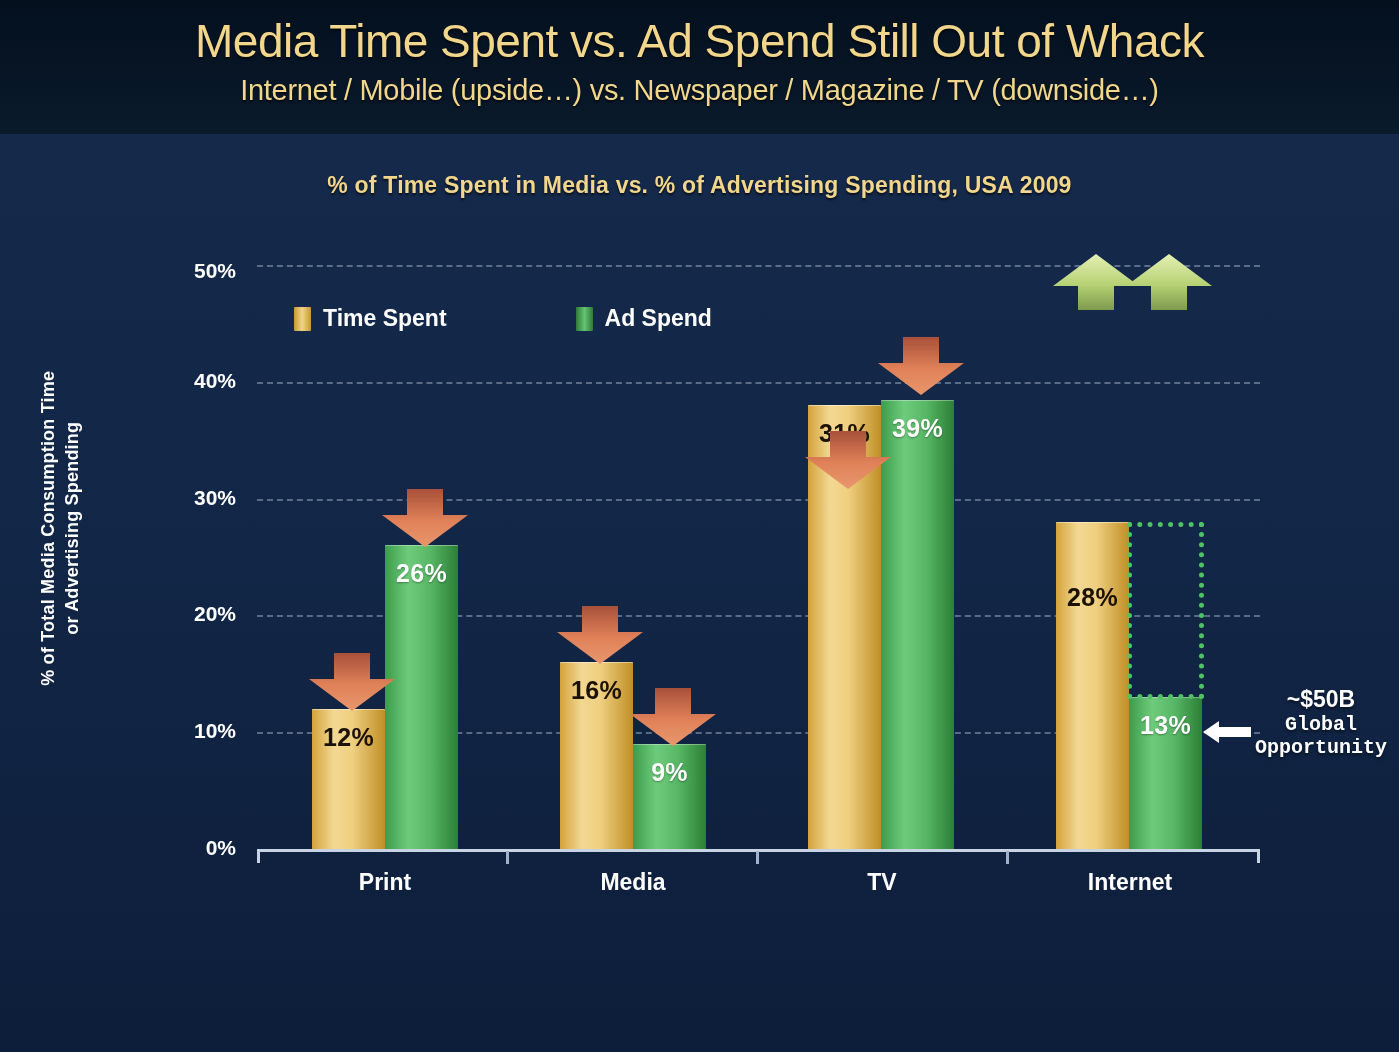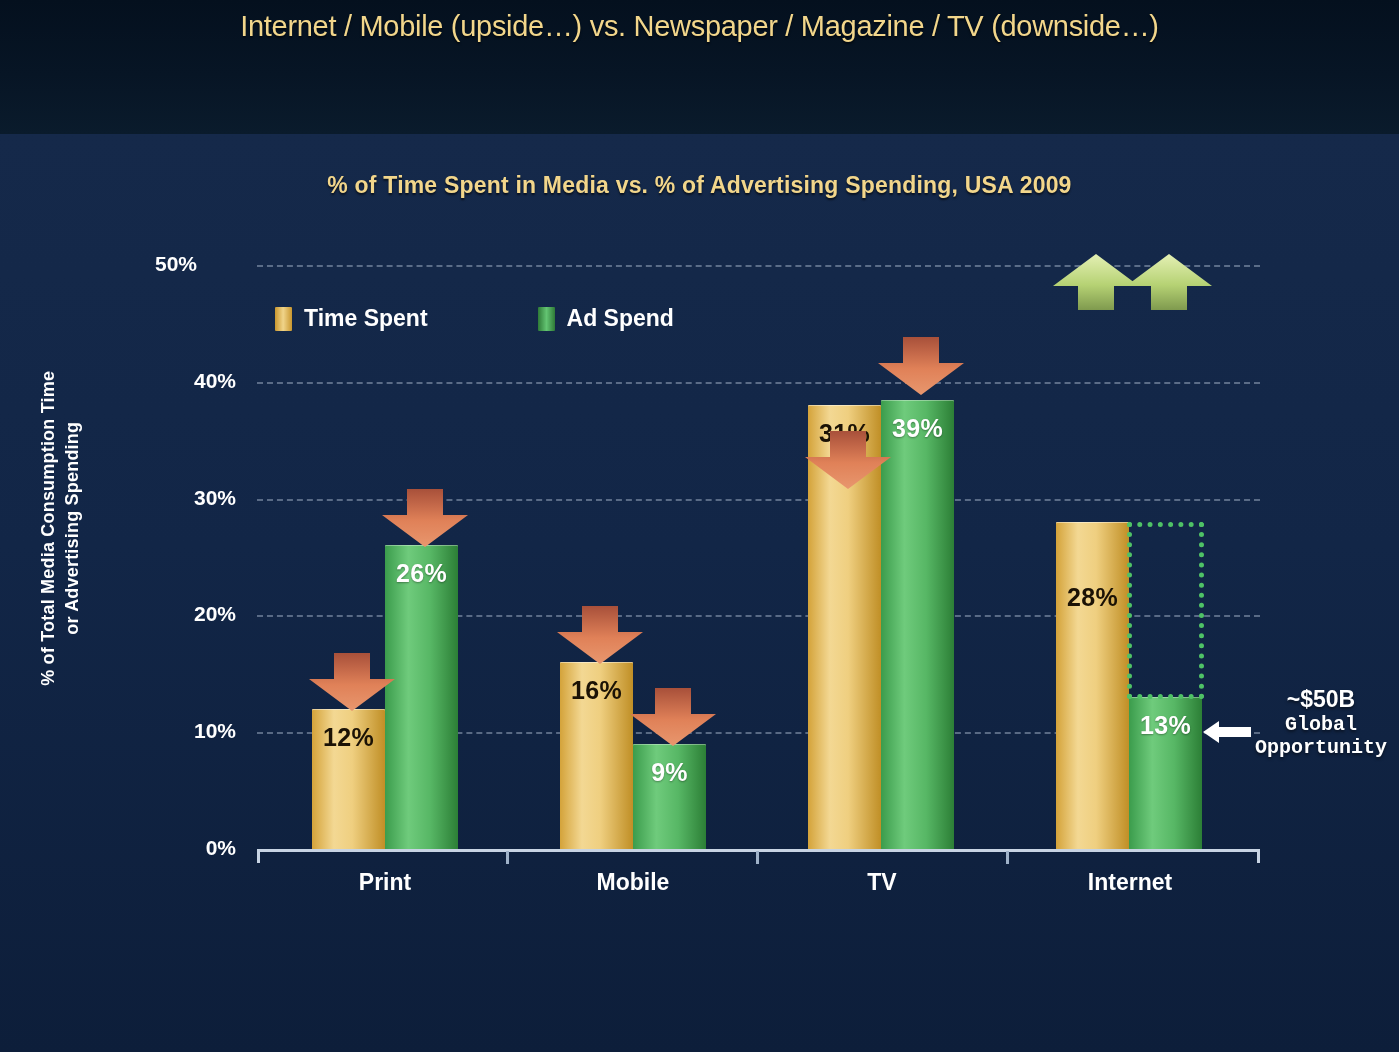--- a/index.html
+++ b/index.html
@@ -67,21 +67,21 @@
   }
   .ytick-label{
     position:absolute; right:1024px; width:120px; text-align:right;
     color:#ffffff; font-size:21px; font-weight:bold; transform:translateY(-13px);
   }
 
   
   .legend{
     position:absolute; left:18px; top:40px; display:flex; gap:110px; align-items:center;
   }
-  .legend-item{ display:flex; align-items:center; gap:12px; }
+  .legend-item{ display:flex; align-items:center; gap:12px;margin-left:19px; }
   .legend-swatch{ width:17px; height:24px; border-radius:1px; }
   .sw-gold{ background:linear-gradient(90deg,#c9972f 0%,#f0d48a 48%,#c9972f 100%); }
   .sw-green{ background:linear-gradient(90deg,#2e7a37 0%,#63c472 50%,#2e7a37 100%); }
   .legend-label{ color:#ffffff; font-size:23px; font-weight:bold; }
 
   
   .bar{ position:absolute; bottom:0; border-radius:1px 1px 0 0; }
   .bar-gold{
     background:linear-gradient(90deg,#d4a33a 0%,#f3d893 30%,#efcf80 55%,#c08f26 100%);
     box-shadow:inset 0 1px 0 rgba(255,255,255,.45);
@@ -116,41 +116,42 @@
     color:#ffffff; line-height:1.16;
   }
   .opp-amount{ font-size:23px; font-weight:bold; text-shadow:0 2px 3px rgba(0,0,0,.5); }
   .opp-line{ font-size:20px; font-weight:bold; text-shadow:0 2px 3px rgba(0,0,0,.5);font-family:Liberation Mono, monospace; }
   .opp-arrow{ position:absolute; left:1203px; top:585px; }
 </style>
 </head>
 <body>
 
 <div class="header-band">
+  <div class="slide-title">Media Time Spent vs. Ad Spend Still Out of Whack</div>
   <div class="slide-subtitle">Internet / Mobile (upside…) vs. Newspaper / Magazine / TV (downside…)</div>
 </div>
 
 <div class="slide-body">
 
   <div class="chart-title">% of Time Spent in Media vs. % of Advertising Spending, USA 2009</div>
 
   <div class="yaxis-title">
     <span>% of Total Media Consumption Time</span><br>
     <span>or Advertising Spending</span>
   </div>
 
   <div class="plot">
 
     <div class="gridline" style="top:0px;"></div>
     <div class="gridline" style="top:117px;"></div>
     <div class="gridline" style="top:234px;"></div>
     <div class="gridline" style="top:350px;"></div>
     <div class="gridline" style="top:467px;"></div>
 
-    <div class="ytick-label" style="top:0px;text-align:center;">50%</div>
+    <div class="ytick-label" style="top:7px;">50%</div>
     <div class="ytick-label" style="top:117px;">40%</div>
     <div class="ytick-label" style="top:234px;">30%</div>
     <div class="ytick-label" style="top:350px;">20%</div>
     <div class="ytick-label" style="top:467px;">10%</div>
     <div class="ytick-label" style="top:584px;">0%</div>
 
     <div class="legend">
       <div class="legend-item">
         <span class="legend-swatch sw-gold"></span>
         <span class="legend-label">Time Spent</span>
@@ -248,21 +249,21 @@
     </div>
 
     <div class="axis-line"></div>
     <div class="axis-cap" style="left:0px;"></div>
     <div class="axis-cap" style="left:1000px;"></div>
     <div class="tick" style="left:249px;"></div>
     <div class="tick" style="left:499px;"></div>
     <div class="tick" style="left:749px;"></div>
 
     <div class="cat-label" style="left:3px;   width:250px;">Print</div>
-    <div class="cat-label" style="left:251px; width:250px;">Mobile</div>
+    <div class="cat-label" style="left:251px; width:250px;">Media</div>
     <div class="cat-label" style="left:500px; width:250px;">TV</div>
     <div class="cat-label" style="left:748px; width:250px;">Internet</div>
 
   </div>
 
   <div class="opp-arrow">
     <svg width="50" height="26" viewBox="0 0 50 26">
       <path d="M0 13 L16 2 V8 H48 V18 H16 V24 Z" fill="#ffffff"></path>
     </svg>
   </div>

